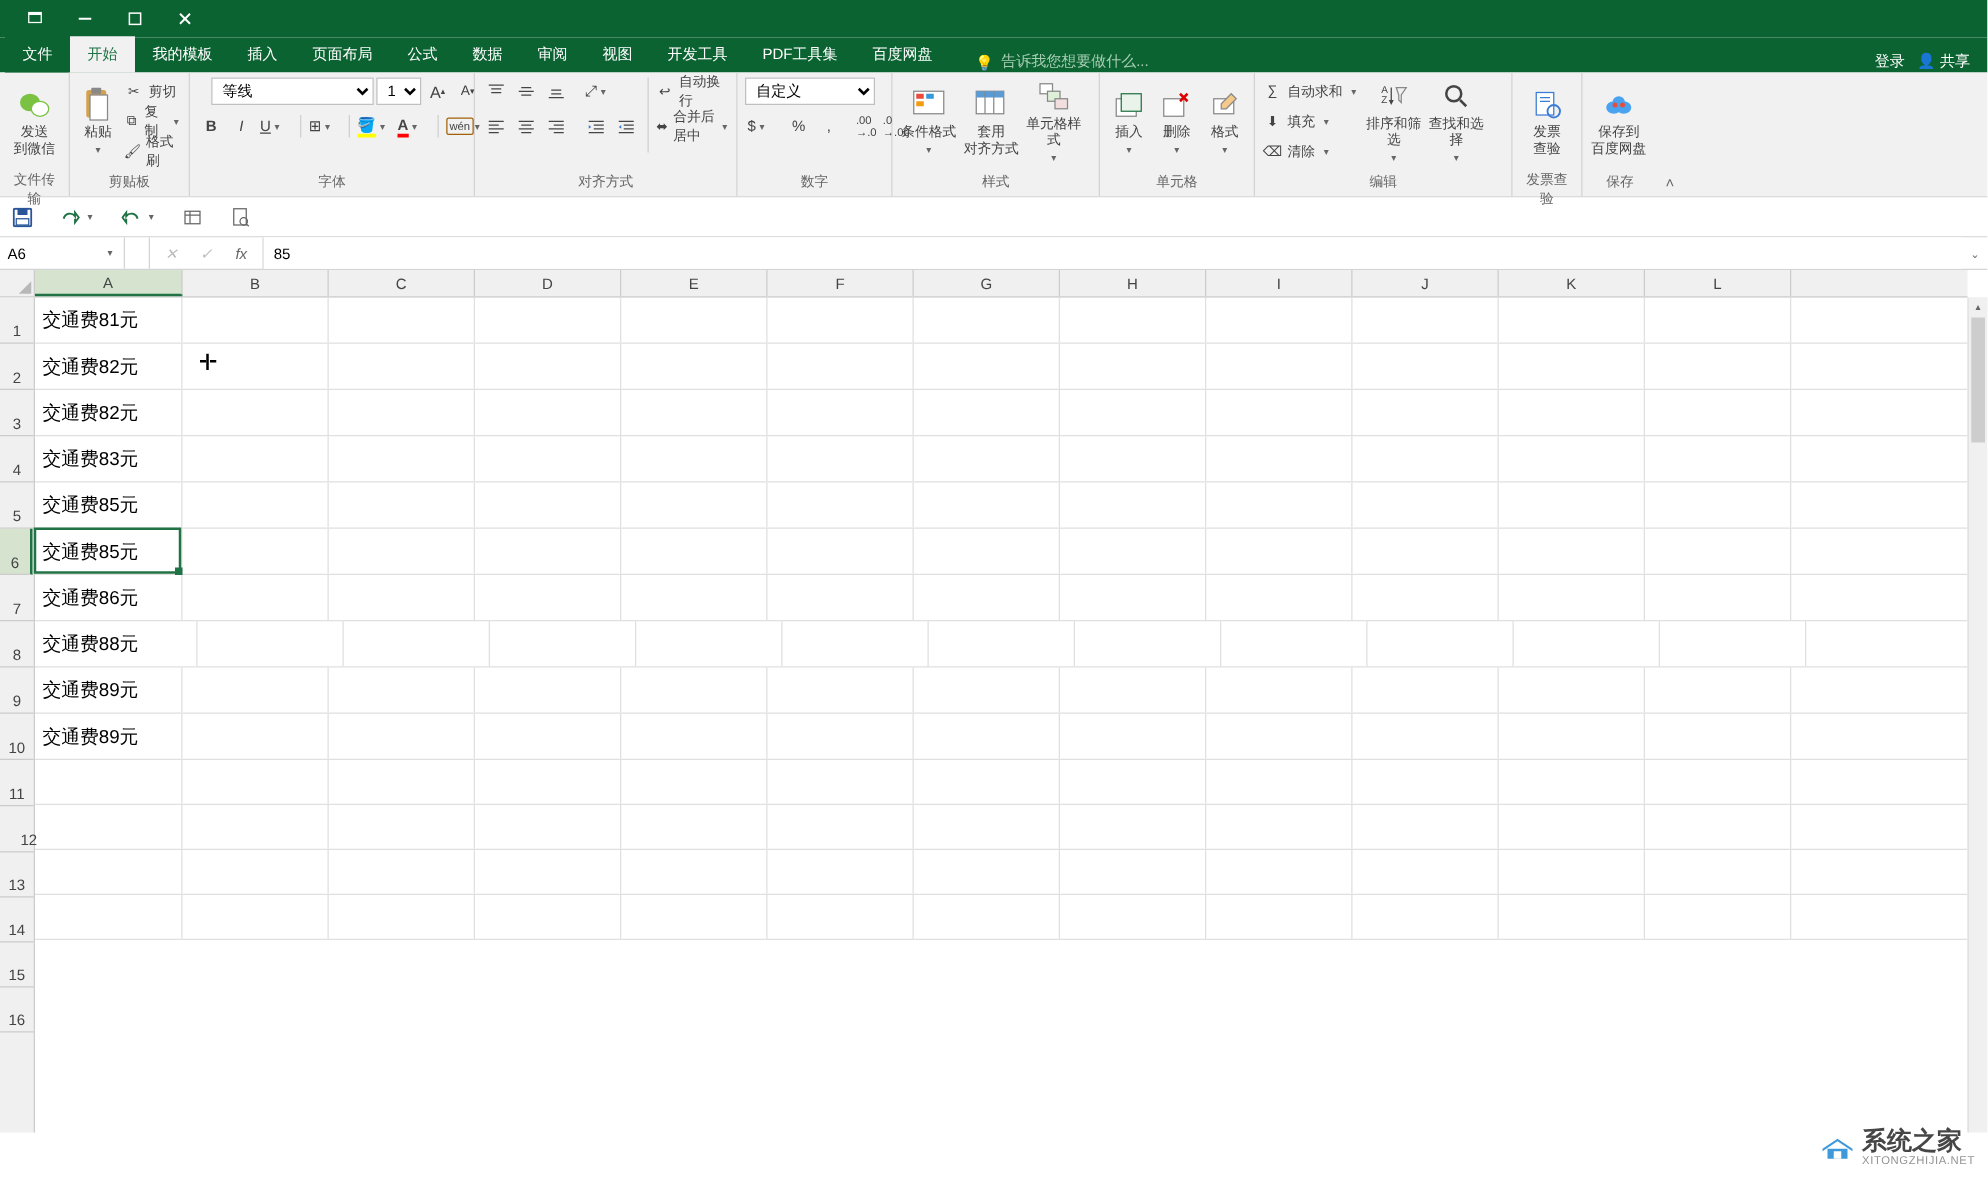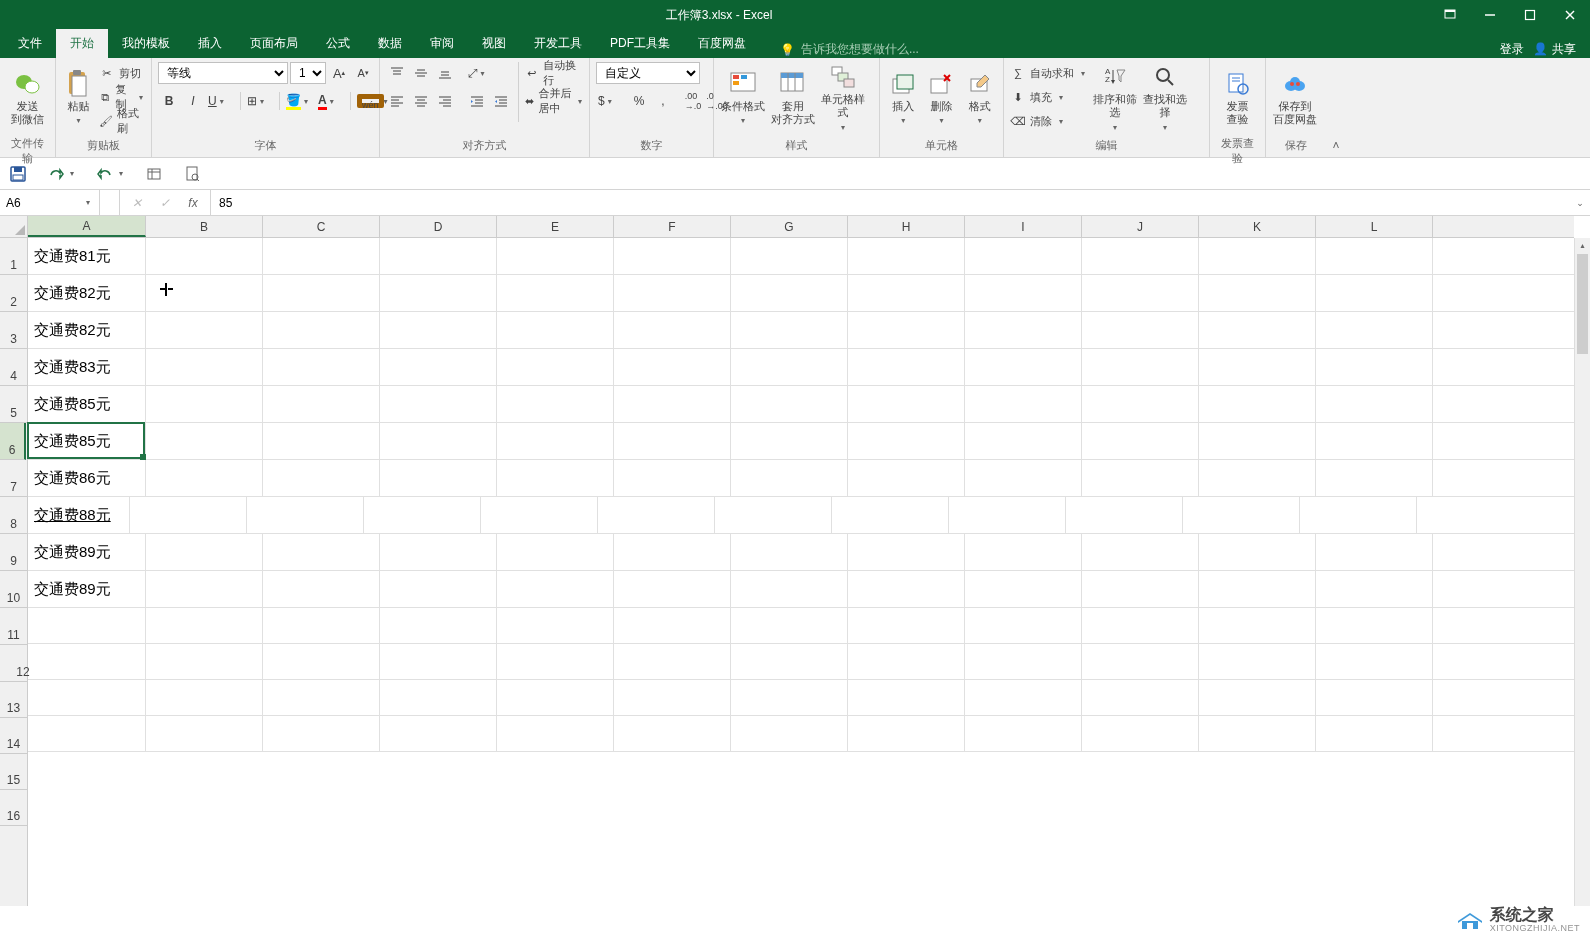--- a/index.html
+++ b/index.html
@@ -30,21 +30,21 @@
   
   .big-btn { display: flex; flex-direction: column; align-items: center; justify-content: center; width: 46px; height: 72px; cursor: pointer; font-size: 11px; color: #444; gap: 2px; }
   .big-btn-label { text-align: center; line-height: 1.2; }
   .small-row { display: flex; align-items: center; gap: 4px; height: 22px; font-size: 11px; color: #444; cursor: pointer; }
   .col-stack { display: flex; flex-direction: column; gap: 2px; }
   
   .icon-box { width: 28px; height: 28px; display: flex; align-items: center; justify-content: center; }
   .icon-sm { width: 16px; height: 16px; display: inline-flex; align-items: center; justify-content: center; }
   
   .font-select { height: 22px; border: 1px solid #c0c0c0; background: #fff; font-size: 12px; padding: 0 4px; }
-  .fname { width: 130px; }
+  .fname { width: 130px; margin-left: 11px; }
   .fsize { width: 36px; }
   .dd-arrow { width: 10px; display: inline-block; text-align: center; color: #666; font-size: 8px; }
   
   .btn-row { display: flex; align-items: center; gap: 2px; }
   .tb-btn { width: 22px; height: 22px; display: flex; align-items: center; justify-content: center; cursor: pointer; font-size: 12px; color: #444; }
   .tb-btn.combo { width: 30px; justify-content: flex-start; padding-left: 2px; }
   .tb-sep { width: 1px; height: 18px; background: #d0d0d0; margin: 0 2px; }
   
   .numfmt-select { height: 22px; width: 104px; border: 1px solid #c0c0c0; background: #fff; font-size: 12px; padding: 0 4px; }
   
@@ -91,31 +91,30 @@
   .vscroll-thumb { position: absolute; top: 16px; left: 2px; right: 2px; height: 100px; background: #cdcdcd; cursor: pointer; }
   
   .crosshair { position: absolute; width: 13px; height: 13px; pointer-events: none; }
   .crosshair::before { content: ''; position: absolute; left: 0; top: 5px; width: 13px; height: 2px; background: #000; }
   .crosshair::after { content: ''; position: absolute; top: 0; left: 5px; width: 2px; height: 13px; background: #000; }
   .crosshair-c1 { position: absolute; width: 3px; height: 3px; background: #fff; left: 5px; top: 5px; }
   
   
   .watermark { position: absolute; right: 10px; bottom: 10px; display: flex; align-items: center; gap: 6px; opacity: 0.9; }
   .watermark-icon { width: 28px; height: 22px; }
-  .watermark-text { font-size: 16px; font-weight: bold; color: #333; line-height: 1; }
+  .watermark-text { font-size: 20px; font-weight: bold; color: #333; line-height: 1; }
   .watermark-sub { font-size: 9px; color: #888; letter-spacing: 0.5px; }
   
-  .wen { display: inline-block; width: 33px; height: 14px; border: 5px solid #a16207; border-radius: 2px; font-size: 9px; line-height: 12px; text-align: left; }
+  .wen { display: inline-block; width: 33px; height: 14px; border: 1px solid #a16207; border-radius: 2px; font-size: 9px; line-height: 12px; text-align: center; }
 </style>
 </head>
 <body>
 
 <div class="titlebar">
   <div class="titlebar-left"></div>
-  <div class="titlebar-title">工作簿3.xlsx - Excel</div>
   <div class="titlebar-controls">
     <div class="titlebar-btn">
         <svg viewBox="0 0 12 12">
           <rect x="1" y="1" width="10" height="8" fill="none" stroke="#fff" stroke-width="1"></rect>
           <rect x="1" y="1" width="10" height="2" fill="#fff"></rect>
         </svg>
       </div>
     <div class="titlebar-btn">
         <svg viewBox="0 0 12 12">
           <line x1="1" y1="6" x2="11" y2="6" stroke="#fff" stroke-width="1.5"></line>
@@ -699,21 +698,21 @@
         <div class="cell" style="width: 117px;"></div>
         <div class="cell" style="width: 117px;"></div>
         <div class="cell" style="width: 117px;"></div>
         <div class="cell" style="width: 117px;"></div>
         <div class="cell" style="width: 117px;"></div>
         <div class="cell" style="width: 117px;"></div>
         <div class="cell" style="width: 117px;"></div>
         <div class="cell" style="width: 117px;"></div>
       </div>
       <div class="row" style="height: 37px;">
-        <div class="cell" style="width: 102px; text-decoration: underline;">交通费88元</div>
+        <div class="cell" style="width: 130px;">交通费88元</div>
         <div class="cell" style="width: 117px;"></div>
         <div class="cell" style="width: 117px;"></div>
         <div class="cell" style="width: 117px;"></div>
         <div class="cell" style="width: 117px;"></div>
         <div class="cell" style="width: 117px;"></div>
         <div class="cell" style="width: 117px;"></div>
         <div class="cell" style="width: 117px;"></div>
         <div class="cell" style="width: 117px;"></div>
         <div class="cell" style="width: 117px;"></div>
         <div class="cell" style="width: 117px;"></div>

